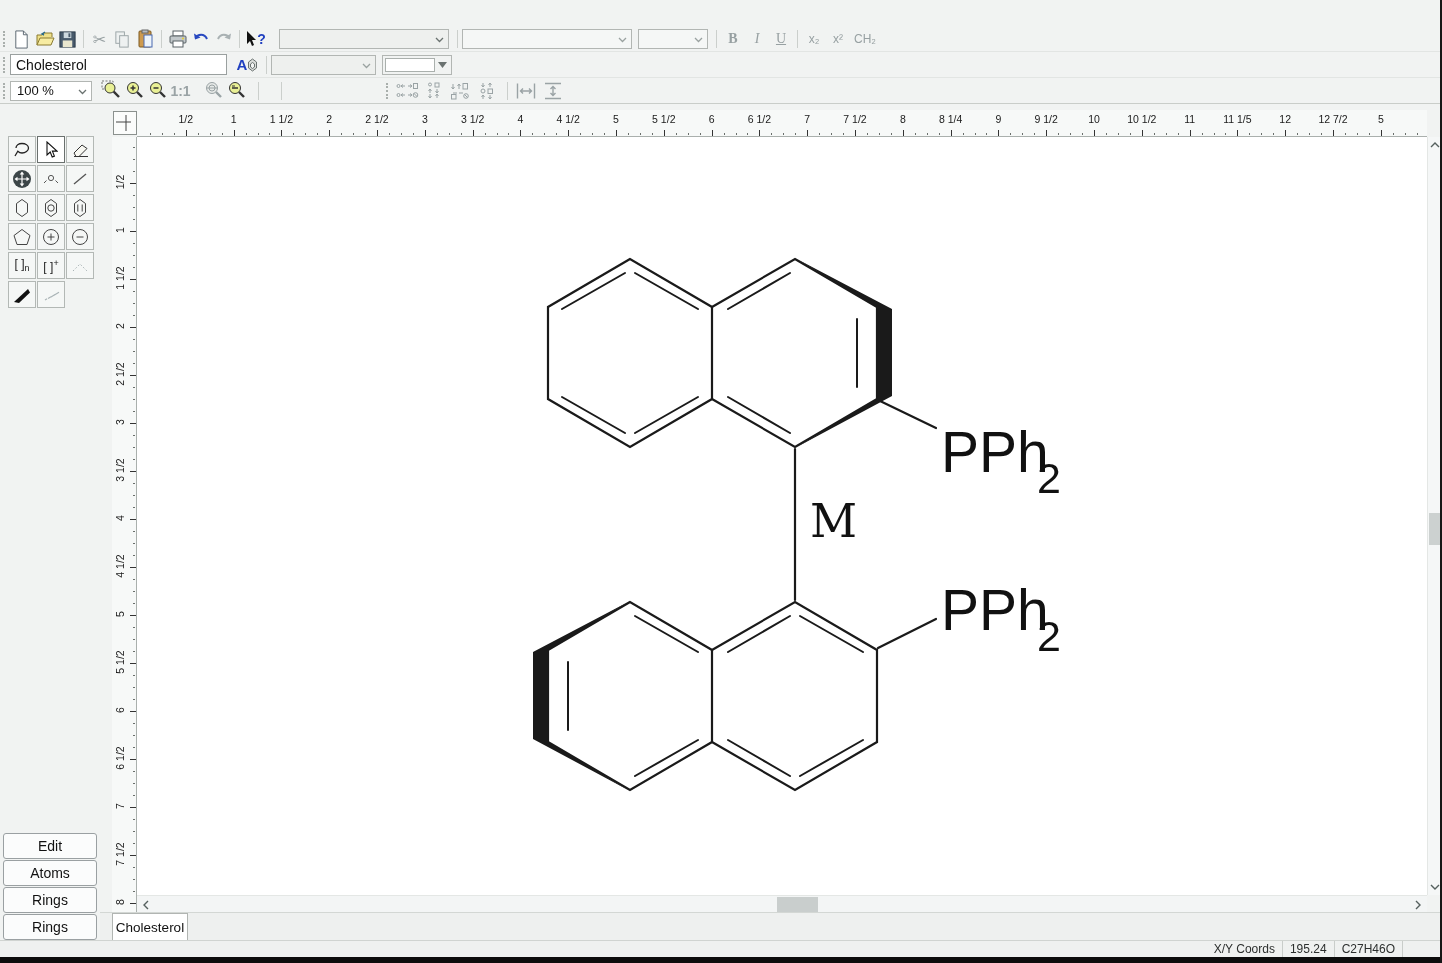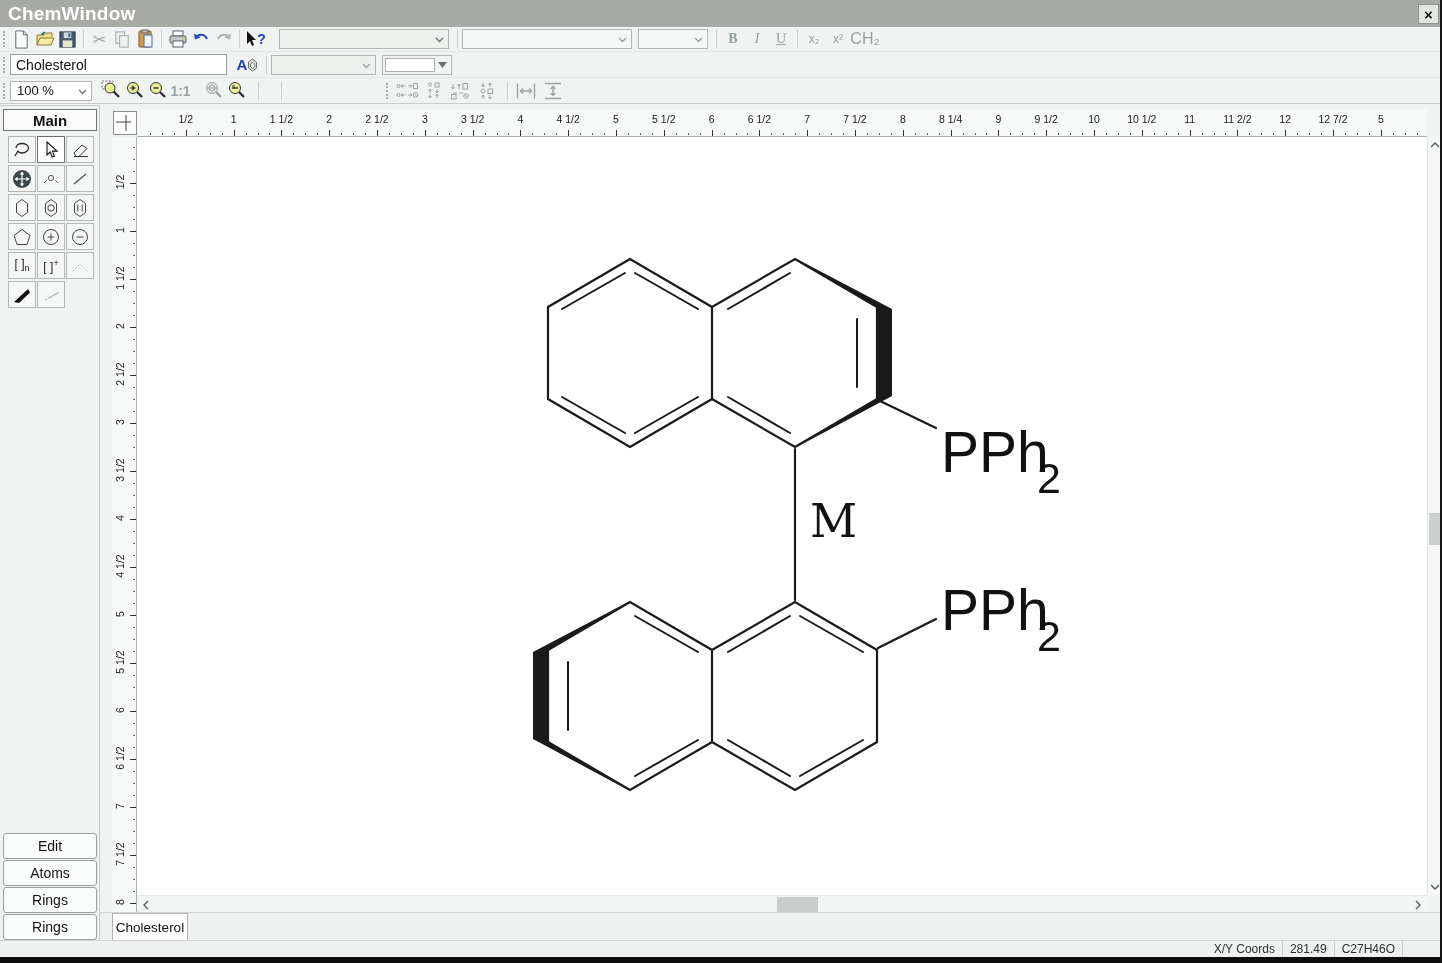--- a/index.html
+++ b/index.html
@@ -62,26 +62,20 @@
   .scell{height:100%;display:flex;align-items:center;border-left:1px solid #c9cdca;padding:0 7px;justify-content:center;}
   #blackstrip{left:0;top:957px;width:1442px;height:6px;background:#0c0c0c;}
   svg text{font-family:"Liberation Sans",sans-serif;}
   .serif{font-family:"DejaVu Serif","Liberation Serif",serif;}
 </style>
 </head>
 <body>
 
 <div id="win">
 
-  <div id="titlebar" class="abs">
-    <span id="title">ChemWindow</span>
-    <span id="closebtn">
-        <span>×</span>
-      </span>
-  </div>
 
   <div id="tb1" class="tbrow abs">
     <span class="grip"></span>
     <span class="tb">
       <svg width="19" height="19" viewBox="0 0 20 20">
           <path d="M4 1h8l4 4v14H4z" fill="#fff" stroke="#5a6570"></path>
           <path d="M12 1v4h4" fill="none" stroke="#5a6570"></path>
         </svg>
     </span>
     <span class="tb">
@@ -160,21 +154,21 @@
           <polyline points="1,1 4.5,4.5 8,1" fill="none" stroke="#9aa2a0" stroke-width="1.3"></polyline>
         </svg>
     </span>
     <span class="vsep" style="margin-left:8px"></span>
     <span class="tbt" style="font-weight:bold;font-family:'Liberation Serif',serif;font-size:14px">B</span>
     <span class="tbt" style="font-style:italic;font-family:'Liberation Serif',serif;font-size:14px">I</span>
     <span class="tbt" style="text-decoration:underline;font-family:'Liberation Serif',serif;font-size:14px">U</span>
     <span class="vsep"></span>
     <span class="tbt" style="font-size:12px">x₂</span>
     <span class="tbt" style="font-size:12px">x²</span>
-    <span class="tbt" style="font-size:16px;width:30px">CH₂</span>
+    <span class="tbt" style="font-size:12px;width:30px">CH₂</span>
   </div>
 
   <div id="tb2" class="tbrow abs">
     <span class="grip"></span>
     <input class="field" style="width: 217px;" value="Cholesterol">
     <span class="tb" style="width:27px;margin-left:7px">
       <span style="color:#2040c0;font-weight:bold;font-size:15px">A</span>
       <svg width="11" height="14" viewBox="0 0 11 14">
           <path d="M5.5 1l4 3v6l-4 3-4-3V4z" fill="#d9dcd9" stroke="#6a7270"></path>
           <path d="M5.5 4.5l2 1.5v3l-2 1.5-2-1.5V6z" fill="#f1f3f2" stroke="#6a7270"></path>
@@ -307,25 +301,20 @@
     <span class="tb" style="width:27px">
       <svg width="22" height="20" viewBox="0 0 22 20">
           <g stroke="#9aa3a5" fill="none" stroke-width="1.4">
             <path d="M3 2.5h16M3 17.5h16"></path>
             <path d="M11 5.5v9M8.5 8L11 5.5 13.5 8M8.5 12L11 14.5 13.5 12"></path>
           </g>
         </svg>
     </span>
   </div>
 
-  <div id="panel" class="abs">
-    <div id="mainhdr">
-        <span>Main</span>
-      </div>
-  </div>
 
   <div class="tool abs" style="left:8px;top:136px">
     <svg width="20" height="18" viewBox="0 0 20 18">
         <path d="M4 7c0-2.8 2.6-4.5 6-4.5s6.5 1.7 6.5 4.5S13.4 12 10 12c-2 0-3.2-.8-4.2-1.8L3 15" fill="none" stroke="#222" stroke-width="1.3"></path>
       </svg>
   </div>
   <div class="tool active abs" style="left:37px;top:136px">
     <svg width="14" height="18" viewBox="0 0 14 18">
         <path d="M3 1v13l3.2-3 2 5 2.2-.9-2-5H13z" fill="#fff" stroke="#111" stroke-width="1.1"></path>
       </svg>
@@ -449,21 +438,21 @@
         <span class="rl" style="left: 622.4px;">6 1/2</span>
         <span class="rl" style="left: 670.2px;">7</span>
         <span class="rl" style="left: 718px;">7 1/2</span>
         <span class="rl" style="left: 765.8px;">8</span>
         <span class="rl" style="left: 813.6px;">8 1/4</span>
         <span class="rl" style="left: 861.4px;">9</span>
         <span class="rl" style="left: 909.2px;">9 1/2</span>
         <span class="rl" style="left: 957px;">10</span>
         <span class="rl" style="left: 1004.8px;">10 1/2</span>
         <span class="rl" style="left: 1052.6px;">11</span>
-        <span class="rl" style="left: 1100.4px;">11 2/2</span>
+        <span class="rl" style="left: 1100.4px;">11 1/5</span>
         <span class="rl" style="left: 1148.2px;">12</span>
         <span class="rl" style="left: 1196px;">12 7/2</span>
         <span class="rl" style="left: 1243.8px;">5</span>
         <i class="rd" style="left: 12.95px;"></i>
         <i class="rd" style="left: 24.9px;"></i>
         <i class="rd" style="left: 36.85px;"></i>
         <i class="rt" style="left: 48.8px;"></i>
         <i class="rd" style="left: 60.75px;"></i>
         <i class="rd" style="left: 72.7px;"></i>
         <i class="rd" style="left: 84.65px;"></i>
@@ -737,21 +726,21 @@
     <div id="doctab">
       <span>Cholesterol</span>
     </div>
   </div>
 
   <div id="statusbar" class="abs">
     <span class="scell" style="border-left:none">
         <span>X/Y Coords</span>
       </span>
     <span class="scell">
-        <span>281.49</span>
+        <span>195.24</span>
       </span>
     <span class="scell">
         <span>C27H46O</span>
       </span>
     <span class="scell" style="width:40px"></span>
   </div>
 
   <div id="blackstrip" class="abs"></div>
 </div>
 

